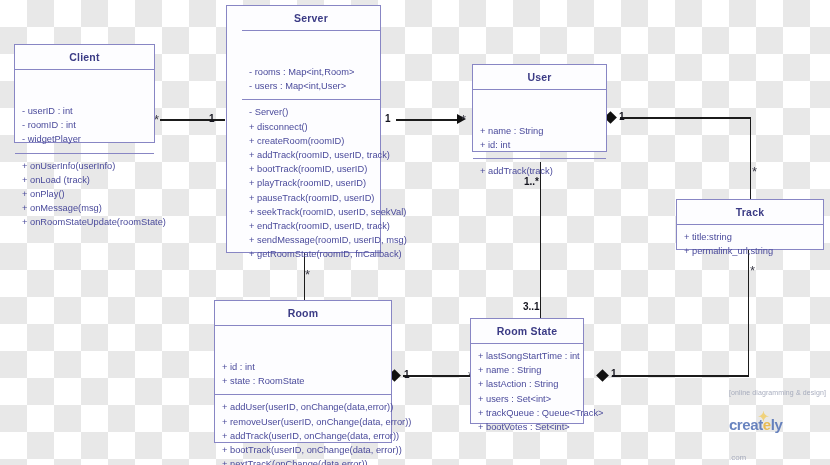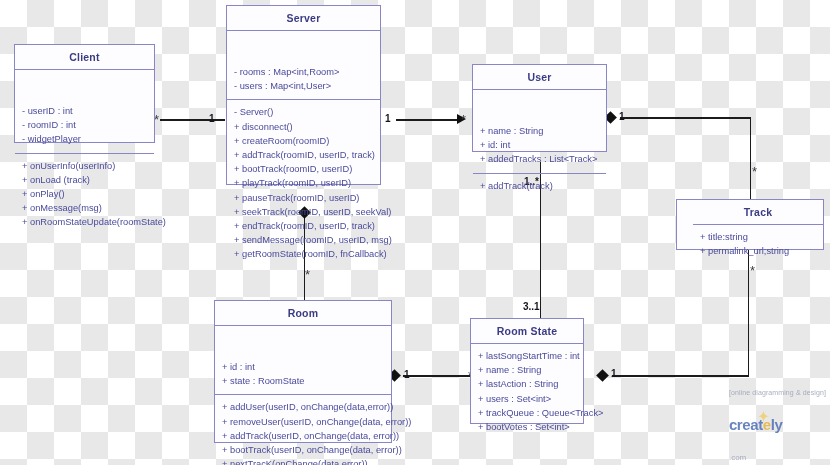--- a/index.html
+++ b/index.html
@@ -187,21 +187,21 @@
     </div>
     <div class="cls-section cls-methods">
       <div class="cls-line">+ onUserInfo(userInfo)</div>
       <div class="cls-line">+ onLoad (track)</div>
       <div class="cls-line">+ onPlay()</div>
       <div class="cls-line">+ onMessage(msg)</div>
       <div class="cls-line">+ onRoomStateUpdate(roomState)</div>
     </div>
   </div>
 
-  <div class="uml-class" style="left:226px; top:5px; width:155px; height:180px;">
+  <div class="uml-class" style="left:226px; top:5px; width:155px; height:248px;padding-left:15px;">
     <div class="cls-title">Server</div>
     <div class="cls-section cls-attrs">
       <div class="cls-line">- rooms : Map&lt;int,Room&gt;</div>
       <div class="cls-line">- users : Map&lt;int,User&gt;</div>
     </div>
     <div class="cls-section cls-methods">
       <div class="cls-line">- Server()</div>
       <div class="cls-line">+ disconnect()</div>
       <div class="cls-line">+ createRoom(roomID)</div>
       <div class="cls-line">+ addTrack(roomID, userID, track)</div>
@@ -213,28 +213,27 @@
       <div class="cls-line">+ sendMessage(roomID, userID, msg)</div>
       <div class="cls-line">+ getRoomState(roomID, fnCallback)</div>
     </div>
   </div>
 
   <div class="uml-class" style="left:472px; top:64px; width:135px; height:88px;">
     <div class="cls-title">User</div>
     <div class="cls-section cls-attrs">
       <div class="cls-line">+ name : String</div>
       <div class="cls-line">+ id: int</div>
-      <div class="cls-line">+ addedTracks : List&lt;Track&gt;</div>
     </div>
     <div class="cls-section cls-methods">
       <div class="cls-line">+ addTrack(track)</div>
     </div>
   </div>
 
-  <div class="uml-class" style="left:676px; top:199px; width:148px; height:51px;padding-left:16px;">
+  <div class="uml-class" style="left:676px; top:199px; width:148px; height:51px;">
     <div class="cls-title">Track</div>
     <div class="cls-section">
       <div class="cls-line">+ title:string</div>
       <div class="cls-line">+ permalink_url;string</div>
     </div>
   </div>
 
   <div class="uml-class" style="left:214px; top:300px; width:178px; height:143px;">
     <div class="cls-title">Room</div>
     <div class="cls-section cls-attrs">

